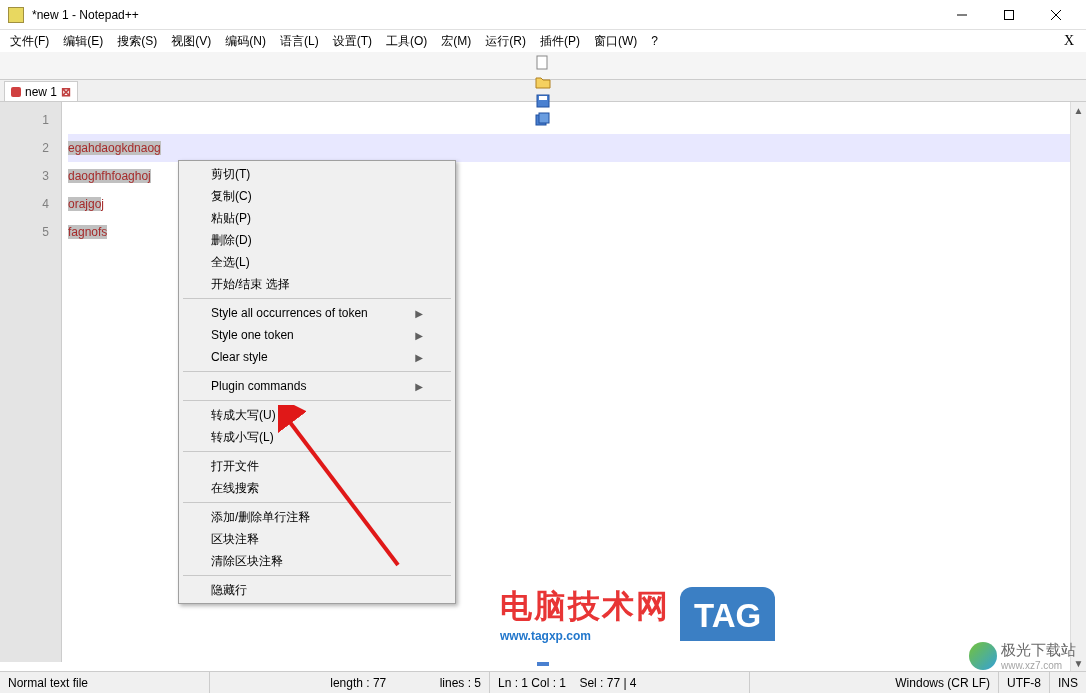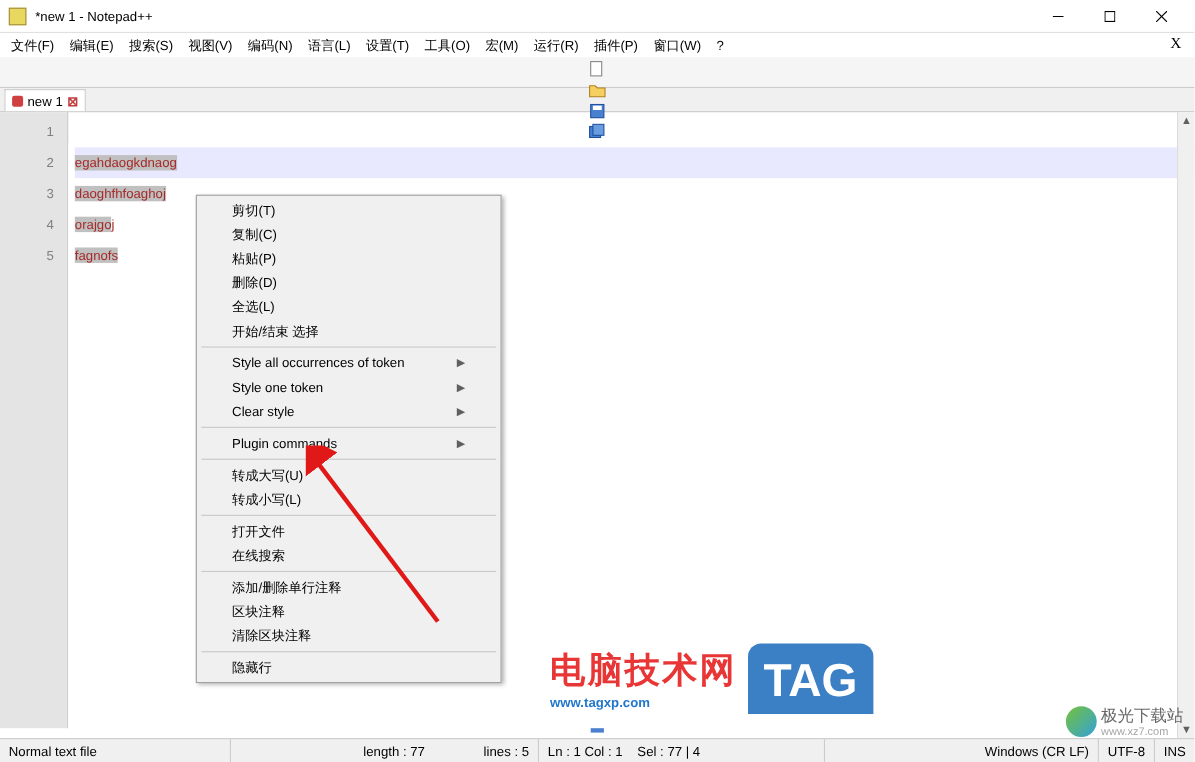--- a/index.html
+++ b/index.html
@@ -29,32 +29,32 @@
 .gutter { width: 62px; background: #e4e4e4; border-right: 1px solid #ccc; text-align: right; padding-right: 12px; color: #808080; font-family: Consolas, monospace; font-size: 20px; line-height: 28px; padding-top: 4px; }
 .gutter div { }
 .content { flex: 1; background: #fff; font-family: Consolas, monospace; font-size: 22px; line-height: 28px; padding: 4px 0 0 6px; position: relative; margin-top: 28px; }
 .line { white-space: pre; }
 .line.hl { background: #e8e8ff; }
 .sel { background: #c0c0c0; color: #a52a2a; }
 .txt { color: #a52a2a; }
 .scrollbar-v { position: absolute; right: 0; top: 102px; bottom: 22px; width: 16px; background: #f0f0f0; border-left: 1px solid #ddd; }
 .scroll-arrow { height: 16px; display:flex; align-items:center; justify-content:center; color:#606060; font-size:10px;}
 
-.context-menu { position: absolute; left: 178px; top: 177px; width: 278px; background: #f0f0f0; border: 1px solid #a0a0a0; box-shadow: 2px 2px 4px rgba(0,0,0,0.3); padding: 2px; z-index: 100; }
+.context-menu { position: absolute; left: 178px; top: 160px; width: 278px; background: #f0f0f0; border: 1px solid #a0a0a0; box-shadow: 2px 2px 4px rgba(0,0,0,0.3); padding: 2px; z-index: 100; }
 .cm-item { height: 22px; display: flex; align-items: center; padding: 0 30px; cursor: pointer; }
 .cm-sep { height: 1px; background: #c8c8c8; margin: 3px 2px; }
 .cm-arrow { margin-left: auto; color: #606060; font-size: 10px; }
 
 .arrow-svg { position: absolute; z-index: 101; pointer-events: none; }
 
 .watermark1 { position: absolute; left: 500px; top: 585px; z-index: 50; display:flex; align-items:center; gap:10px;}
 .wm-text { }
 .wm-cn { color: #e83535; font-size: 32px; font-weight: bold; letter-spacing: 2px; }
 .wm-url { color: #2277cc; font-size: 12px; font-weight: bold; }
-.wm-tag { background: #3b7fc4; color: #fff; font-size: 42px; font-weight: bold; padding: 10px 14px 6px; border-radius: 12px 12px 0 0; }
+.wm-tag { background: #3b7fc4; color: #fff; font-size: 33px; font-weight: bold; padding: 10px 14px 6px; border-radius: 12px 12px 0 0; }
 
 .watermark2 { position: absolute; right: 10px; bottom: 22px; z-index: 49; opacity: 0.95; display:flex; align-items:center;}
 .wm2-icon { width:28px; height:28px; background: linear-gradient(135deg,#6dc030,#2a9cd6); border-radius:50%; margin-right:4px;}
 .wm2-text { color:#606060; font-size:15px; }
 .wm2-url { color:#a0a0a0; font-size:10px; }
 
 .statusbar { position: absolute; bottom: 0; left: 0; right: 0; height: 22px; background: #f0f0f0; border-top: 1px solid #ccc; display: flex; align-items: center; font-size: 11px; }
 .sb-cell { padding: 0 8px; border-right: 1px solid #ccc; height: 100%; display: flex; align-items: center; }
 .sb-spacer { flex: 1; }
 </style>

